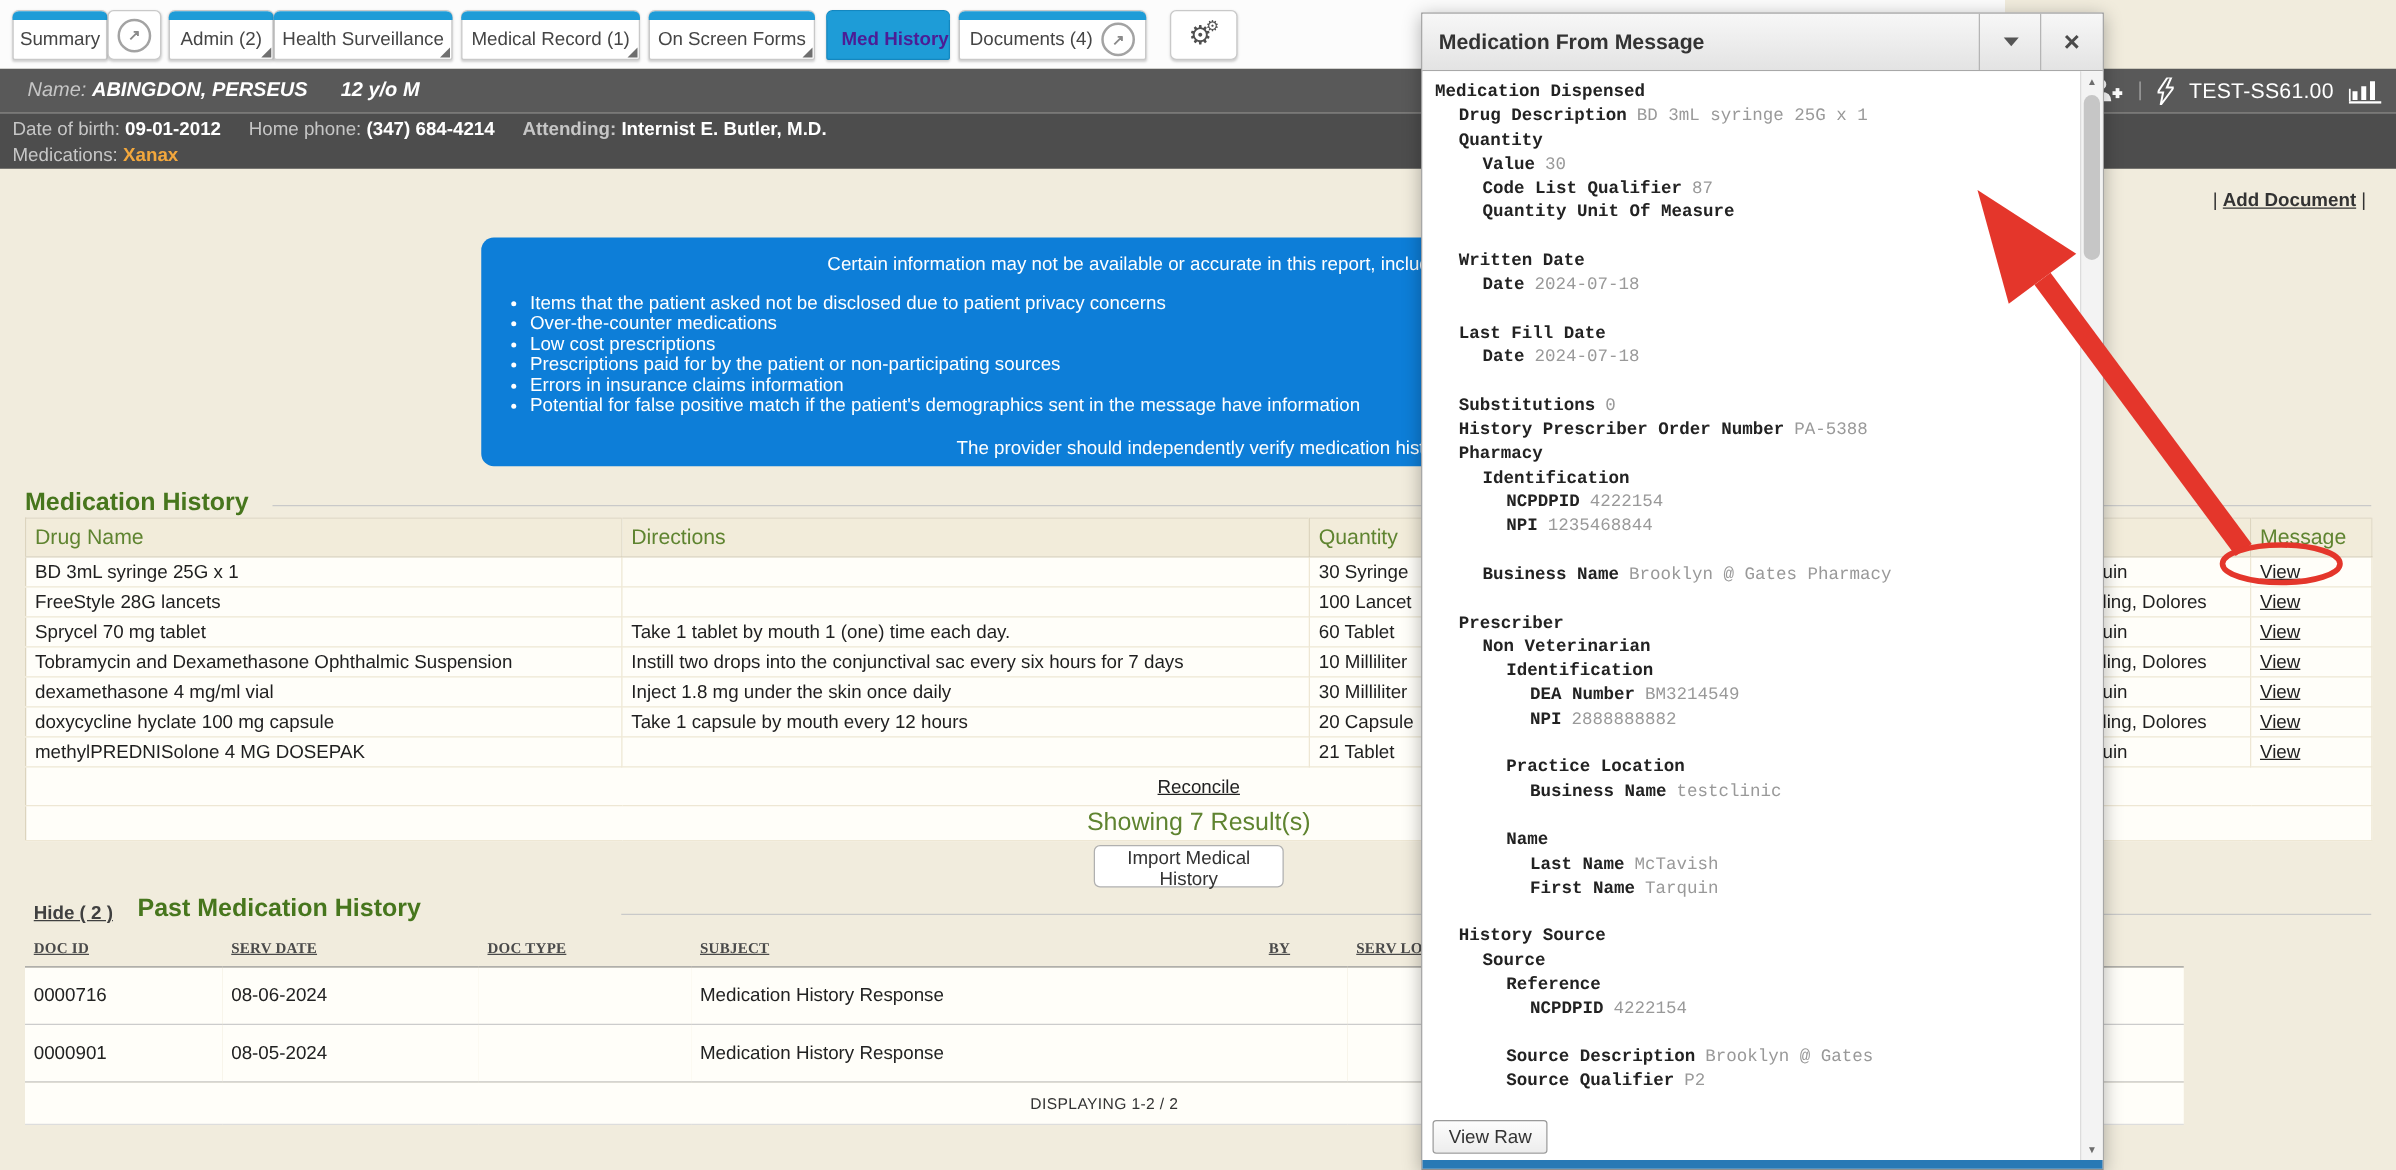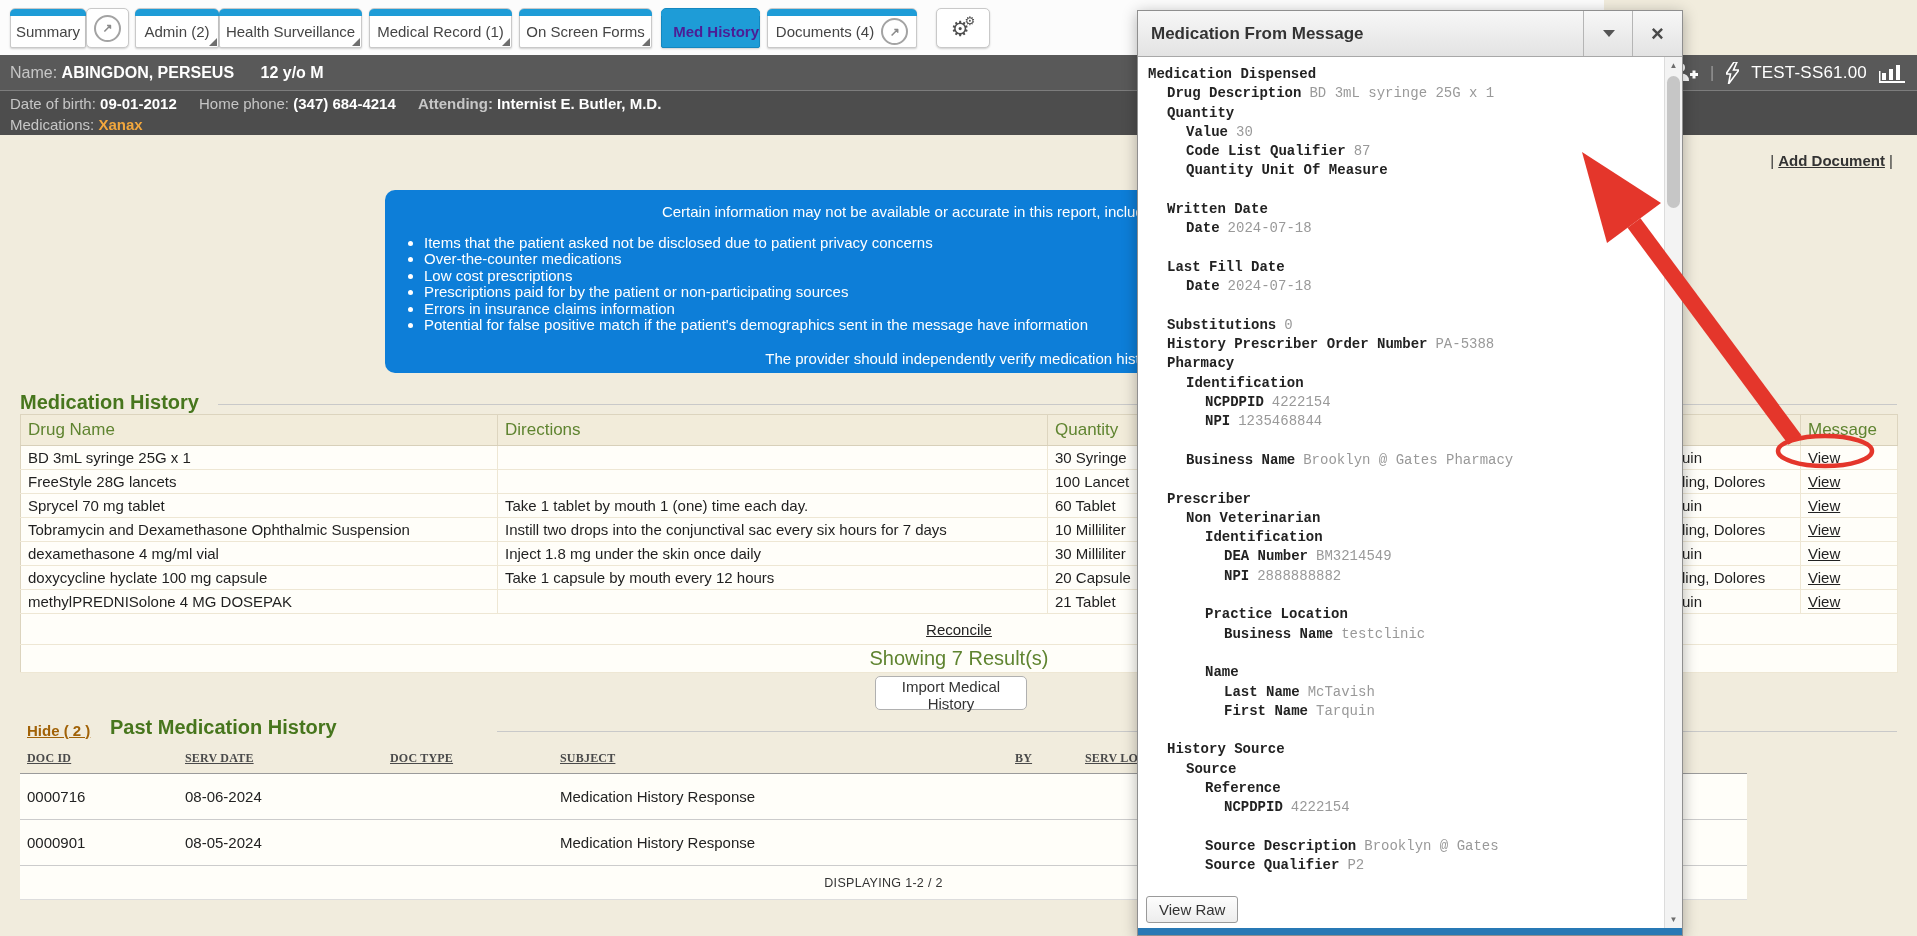--- a/index.html
+++ b/index.html
@@ -19,21 +19,21 @@
   .sq-btn{position:absolute;top:8px;height:40px;background:#fff;border:1px solid #c9c9c9;border-radius:5px;
        display:flex;align-items:center;justify-content:center;box-shadow:0 1px 2px rgba(0,0,0,.18);cursor:pointer;box-sizing:border-box;}
   .gear-main{font-size:21px;color:#4f4f4f;line-height:1;}
   .gear-small{font-size:12px;color:#4f4f4f;margin-left:-5px;margin-top:-14px;line-height:1;}
 
   
   #bar1{top:55px;left:0;width:1917px;height:35px;background:#595959;color:#fff;font-size:16px;display:flex;align-items:center;}
   #bar2{top:90px;left:0;width:1917px;height:45px;background:#4d4d4d;color:#fff;font-size:15px;border-top:1px solid #7d7d7d;}
   .dim{color:#c6c6c6;font-weight:normal;}
   .val{color:#fff;font-weight:bold;}
-  #bar1 .inner{padding-left:10px;}
+  #bar1 .inner{padding-left:22px;font-style:italic;}
   #bar2 .line{padding-left:10px;height:21px;line-height:22px;}
   #bar1-right{position:absolute;right:10px;top:0;height:35px;display:flex;align-items:center;gap:12px;color:#fff;}
   .vsep{color:#9a9a9a;font-size:16px;}
   #station{font-size:17px;letter-spacing:.2px;}
   .meds-val{color:#f2a73d;font-weight:bold;}
 
   
   #adddoc{top:152px;right:24px;font-size:15px;color:#333;}
   #adddoc a{color:#333;text-decoration:underline;font-weight:600;cursor:pointer;}
 
@@ -53,21 +53,21 @@
        padding:0 7px;border-right:1px solid #ddd5bf;border-bottom:1px solid #d8d0ba;overflow:hidden;white-space:nowrap;}
   #medtable td{height:23px;font-size:15px;color:#1f1f1f;padding:0 7px;border-right:1px solid #eee7d4;
        border-bottom:1px solid #eee7d4;overflow:hidden;white-space:nowrap;background:#fffef9;}
   #medtable a,#pasttable a{color:#222;text-decoration:underline;cursor:pointer;}
   #medtable .centerrow td{text-align:center;}
   #medtable .showing td{color:#5f8430;font-size:20px;height:27px;}
 
   #importbtn{left:875px;top:676px;width:152px;height:34px;background:#fff;border:1px solid #b0b0b0;border-radius:5px;
        font-size:15px;color:#333;font-family:"Liberation Sans",sans-serif;cursor:pointer;}
 
-  #hide-link{left:27px;top:722px;font-size:15px;font-weight:bold;color:#a16207;text-decoration:underline;cursor:pointer;}
+  #hide-link{left:27px;top:722px;font-size:15px;font-weight:bold;color:#404040;text-decoration:underline;cursor:pointer;}
   #pmh-title{left:110px;top:716px;}
   #pmh-line{left:497px;top:731px;width:1400px;border-top:1px solid #c9c9c9;}
   #pasttable{position:absolute;left:20px;top:744px;width:1727px;}
   #pasttable th{height:29px;font-size:12px;color:#4a4a4a;font-weight:600;text-align:left;padding:0 7px;letter-spacing:.2px;
        border-bottom:1px solid #9b9b9b;white-space:nowrap;overflow:hidden;}
   #pasttable th span{text-decoration:underline;cursor:pointer;font-family:Liberation Serif, serif;}
   #pasttable td{height:45px;background:#fffef9;font-size:15px;color:#222;padding:0 7px;border-bottom:1px solid #cccccc;
        white-space:nowrap;overflow:hidden;}
   #pasttable .foot td{height:33px;text-align:center;font-size:12.5px;color:#333;border-bottom:1px solid #ddd;letter-spacing:.3px;}
 

